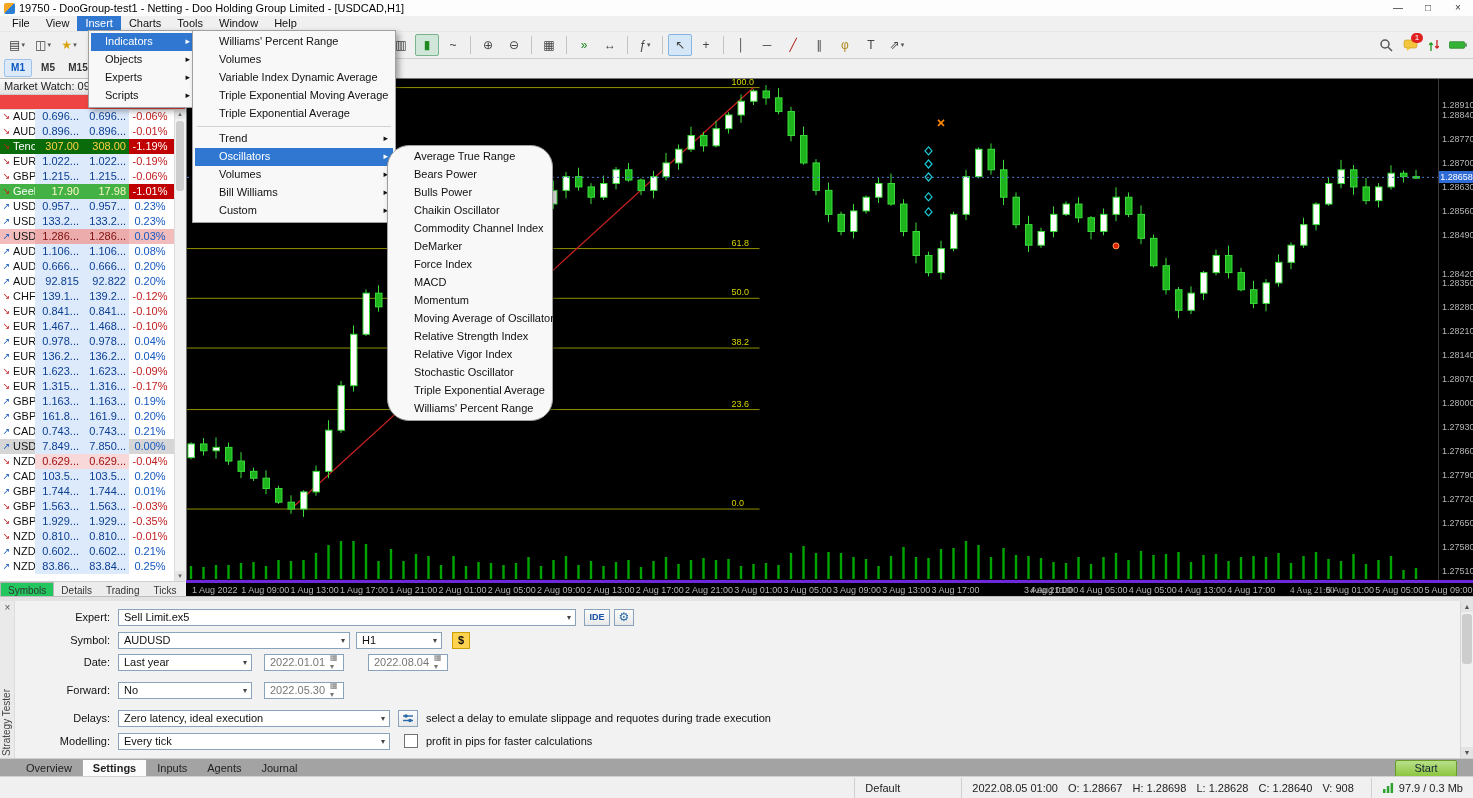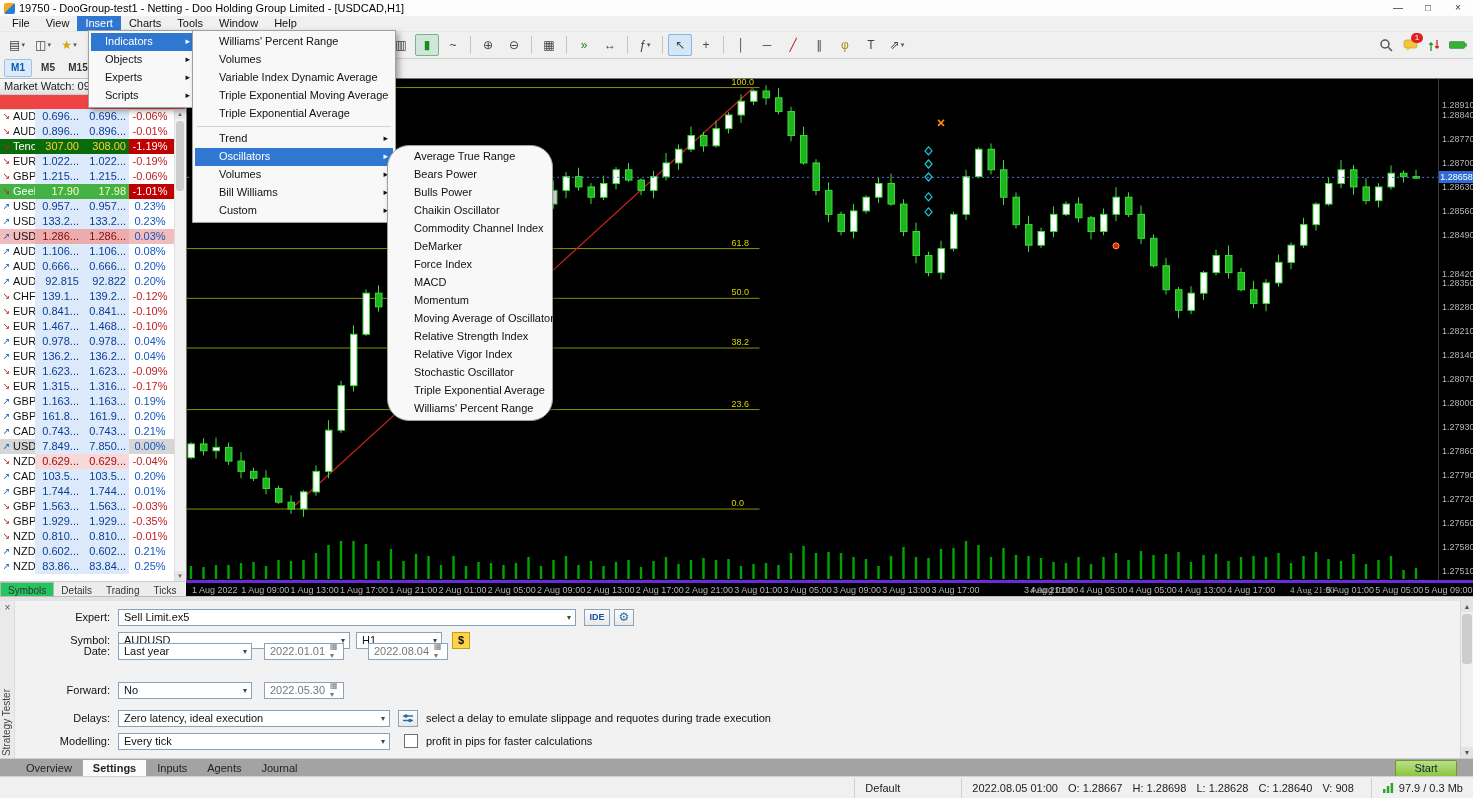--- a/index.html
+++ b/index.html
@@ -978,21 +978,21 @@
       <span class="tlabel">Symbol:</span>
       <div class="sel" style="width:232px">
         <span class="sel-text">AUDUSD</span>
       </div>
       <div class="sel" style="width:86px;margin-left:6px">
         <span class="sel-text">H1</span>
       </div>
       <div class="small-btn" id="dollar-btn">$</div>
     </div>
 
-    <div class="trow" style="top:41px">
+    <div class="trow" style="top:52px">
       <span class="tlabel">Date:</span>
       <div class="sel" style="width:134px">
         <span class="sel-text">Last year</span>
       </div>
       <div class="datef" style="width:80px;margin-left:12px">
         <span class="dval">2022.01.01</span>
       </div>
       <div class="datef" style="width:80px;margin-left:24px">
         <span class="dval">2022.08.04</span>
       </div>

